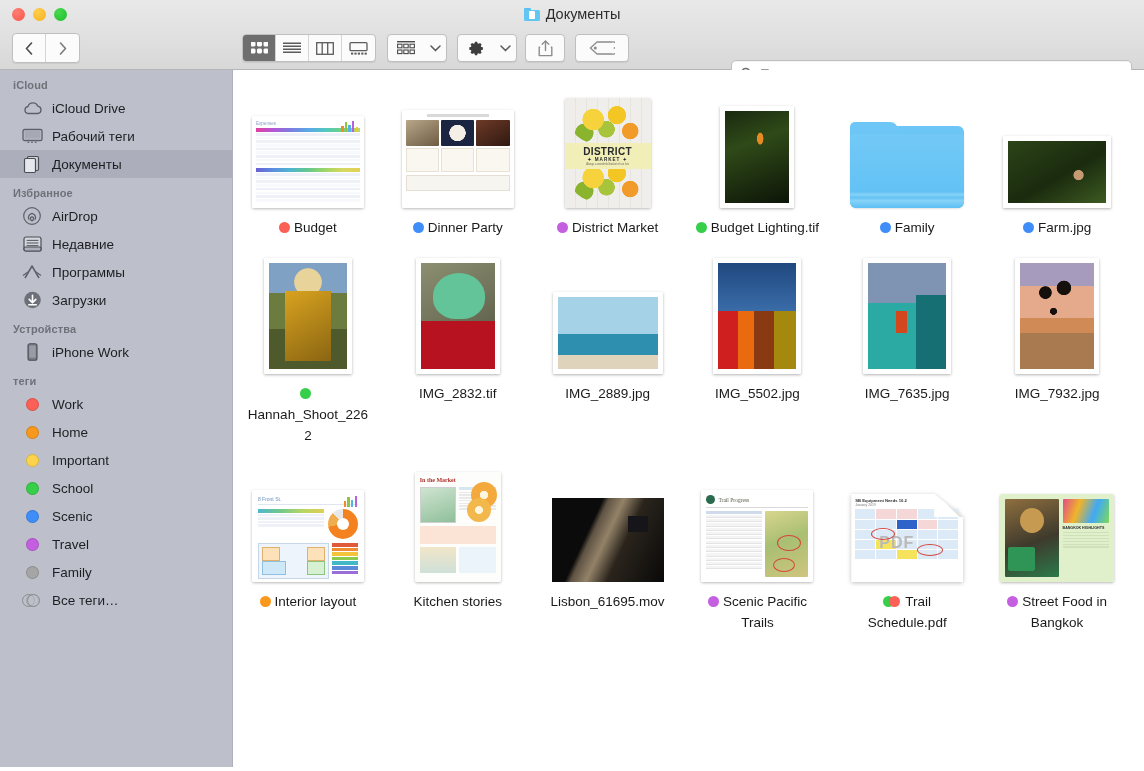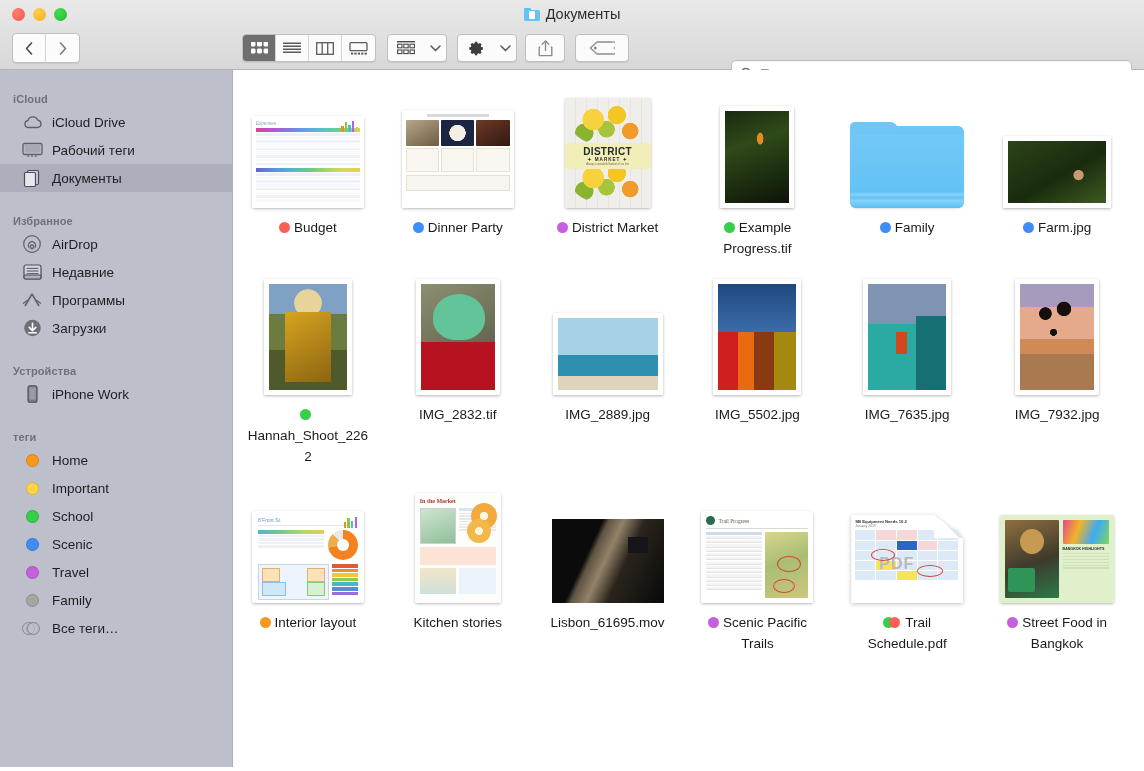--- a/index.html
+++ b/index.html
@@ -176,21 +176,21 @@
     height: 697px;
     background: #bdc0ca;
     box-sizing: border-box;
     overflow: hidden;
     border-right: 1px solid #aeb1bb;
   }
   .sb-section-title {
     font-size: 11px;
     color: #6f7179;
     font-weight: bold;
-    padding: 23px 0 3px 13px;
+    padding: 9px 0 3px 13px;
     letter-spacing: 0.1px;
   }
   .sb-item {
     height: 28px;
     display: flex;
     align-items: center;
     padding-left: 21px;
     font-size: 13.5px;
     color: #1e1e22;
     box-sizing: border-box;
@@ -647,20 +647,26 @@
       <div class="sb-item">
         <span class="sb-icon">
           <svg width="19" height="18" viewBox="0 0 19 18">
             <rect x="5" y="0.8" width="9" height="16.4" rx="2" fill="#7a7c85" stroke="#4c4e56" stroke-width="1.1"></rect>
             <rect x="6.3" y="2.6" width="6.4" height="12" fill="#9a9ca5"></rect>
           </svg>
         </span>
         <span>iPhone Work</span>
       </div>
       <div class="sb-section-title">теги</div>
+      <div class="sb-item">
+        <span class="sb-icon">
+          <span class="tag-dot" style="background:#fc5f55"></span>
+        </span>
+        <span>Work</span>
+      </div>
       <div class="sb-item">
         <span class="sb-icon">
           <span class="tag-dot" style="background:#f8981d"></span>
         </span>
         <span>Home</span>
       </div>
       <div class="sb-item">
         <span class="sb-icon">
           <span class="tag-dot" style="background:#fcd34a"></span>
         </span>
@@ -783,21 +789,21 @@
           <div class="file-label"><span class="label-dot" style="background: rgb(196, 95, 224);"></span><span>District Market</span></div>
         </div>
         <div class="file-cell">
           <div class="thumb-wrap">
             <div class="photo-frame">
         <div class="photo-inner" style="width:64px;height:92px">
           <div class="ph flowers" style="width:64px;height:92px"></div>
         </div>
             </div>
           </div>
-          <div class="file-label"><span class="label-dot" style="background: rgb(55, 206, 74);"></span><span>Example Progress.tif</span></div>
+          <div class="file-label"><span class="label-dot" style="background: rgb(55, 206, 74);"></span><span>Budget Lighting.tif</span></div>
         </div>
         <div class="file-cell">
           <div class="thumb-wrap">
             <div class="folder">
         <div class="back"></div>
               <div class="tabpart"></div>
               <div class="front"></div>
             </div>
           </div>
           <div class="file-label"><span class="label-dot" style="background: rgb(63, 141, 248);"></span><span>Family</span></div>

